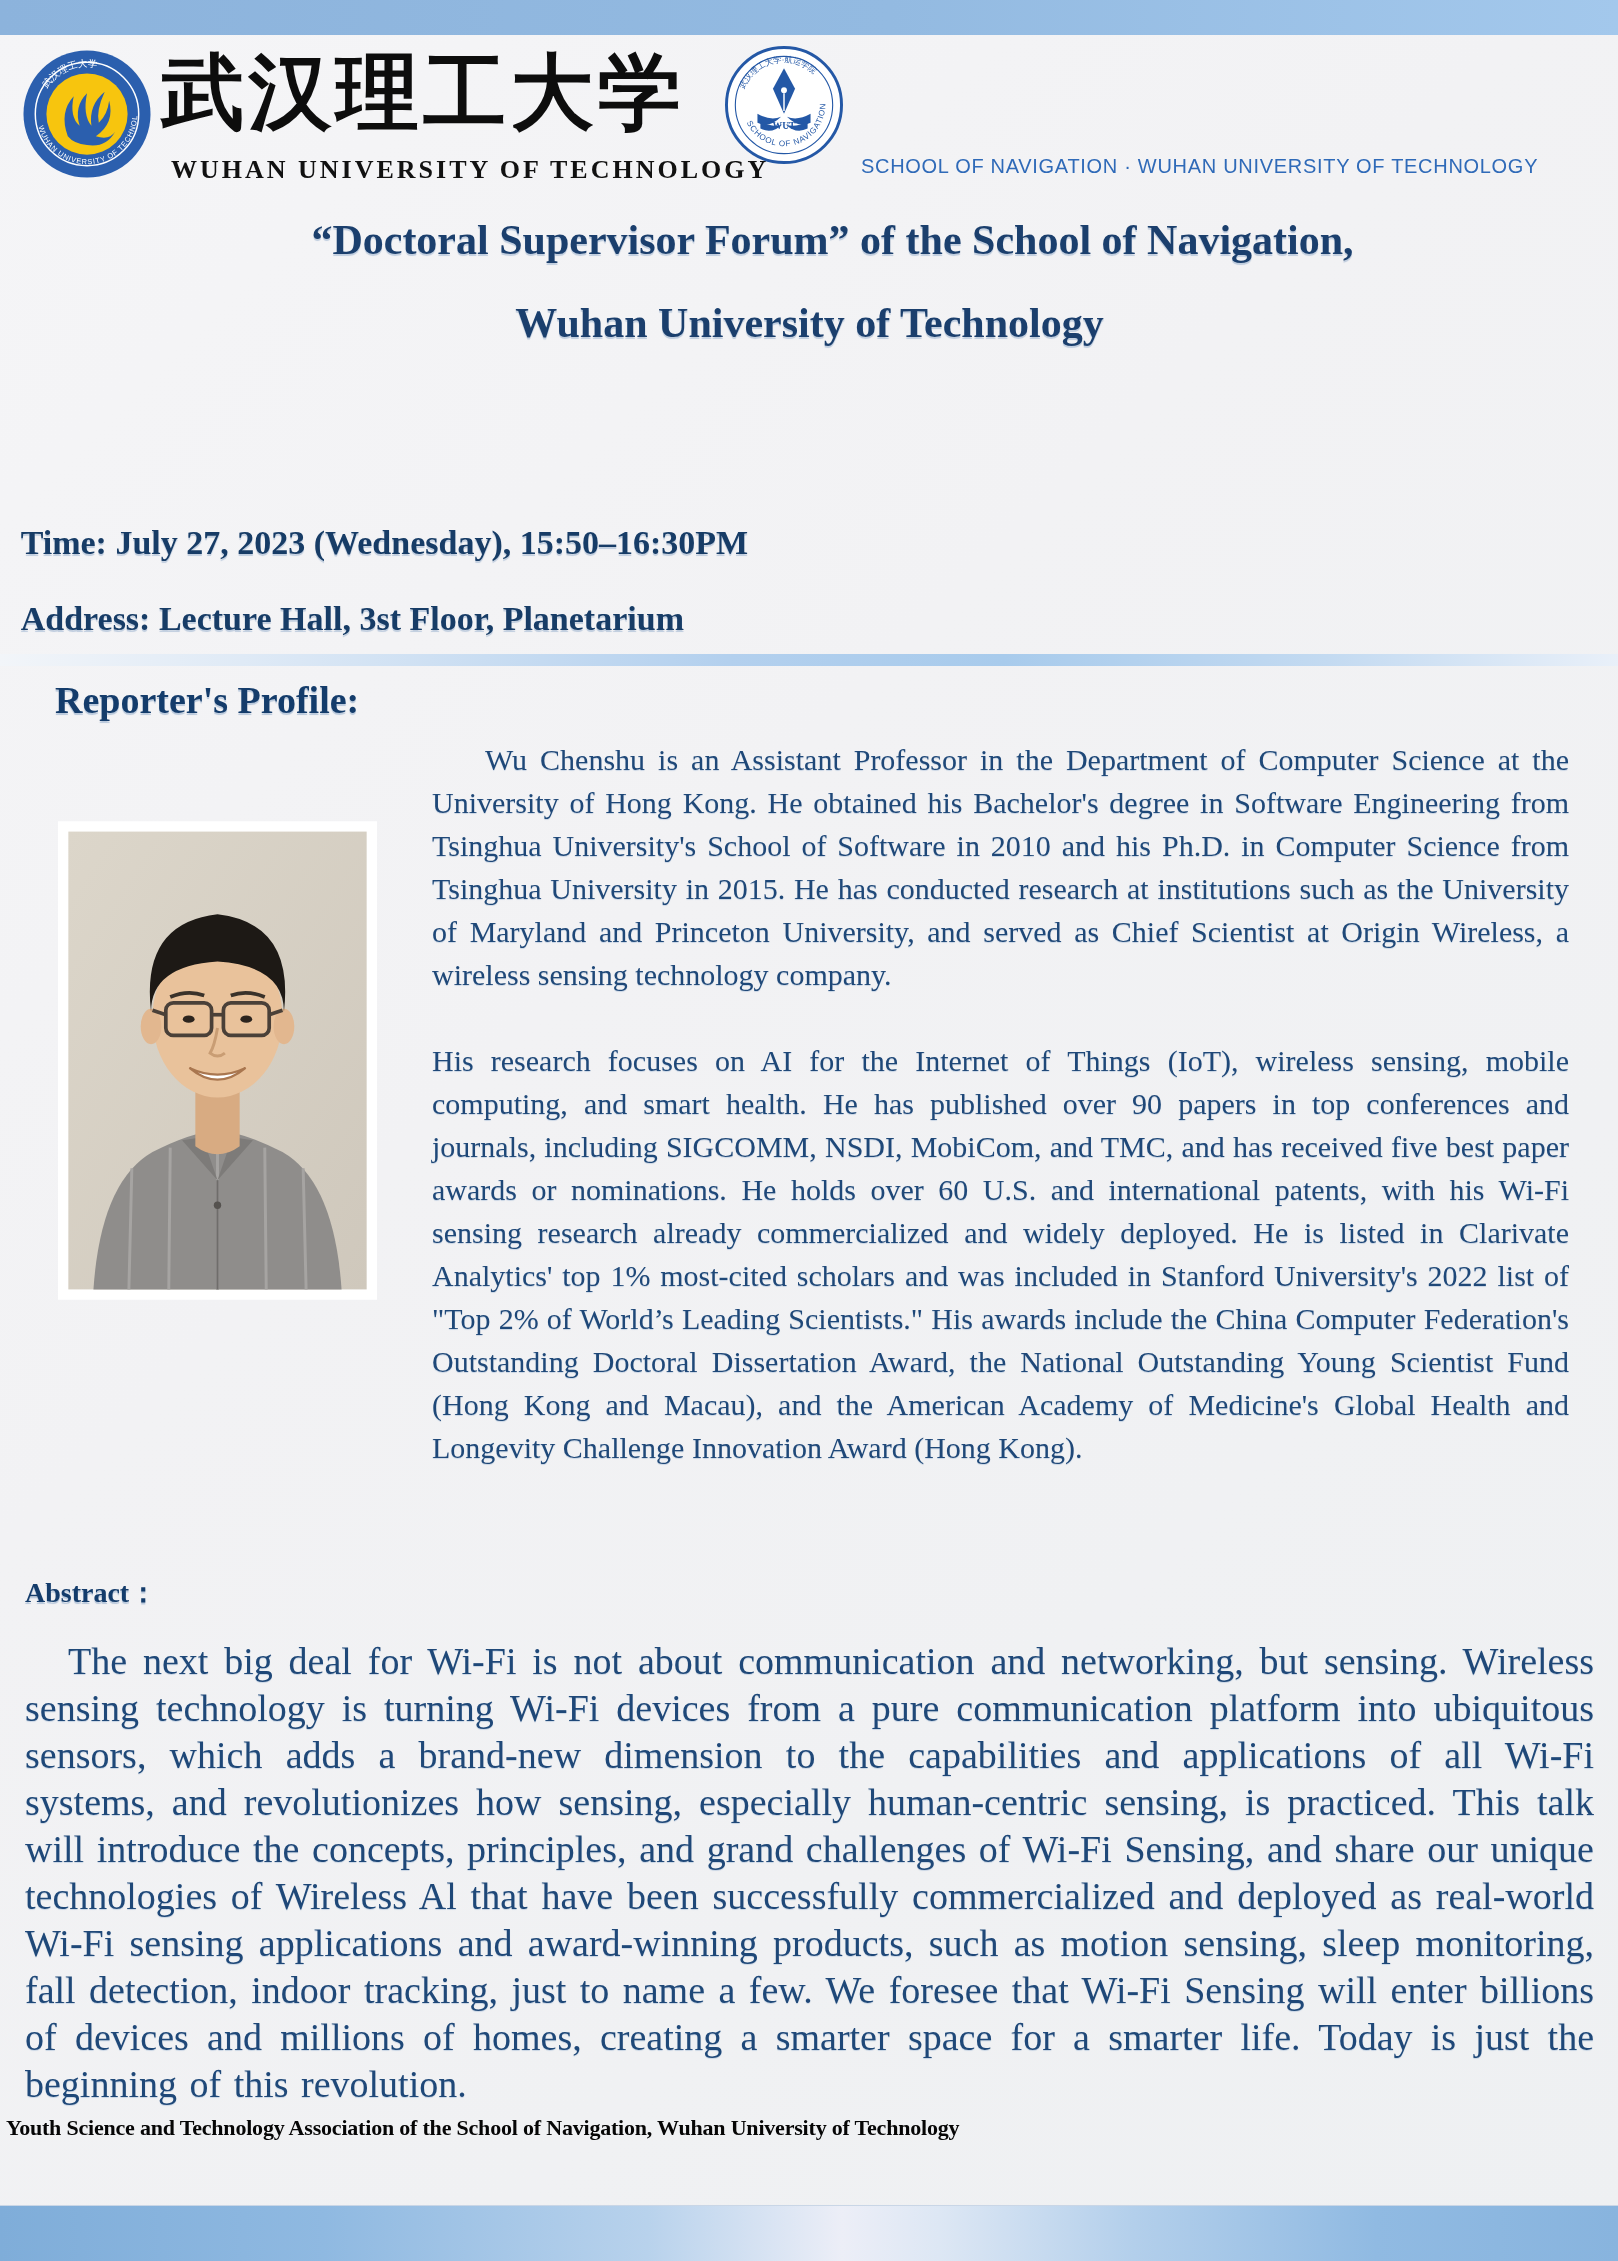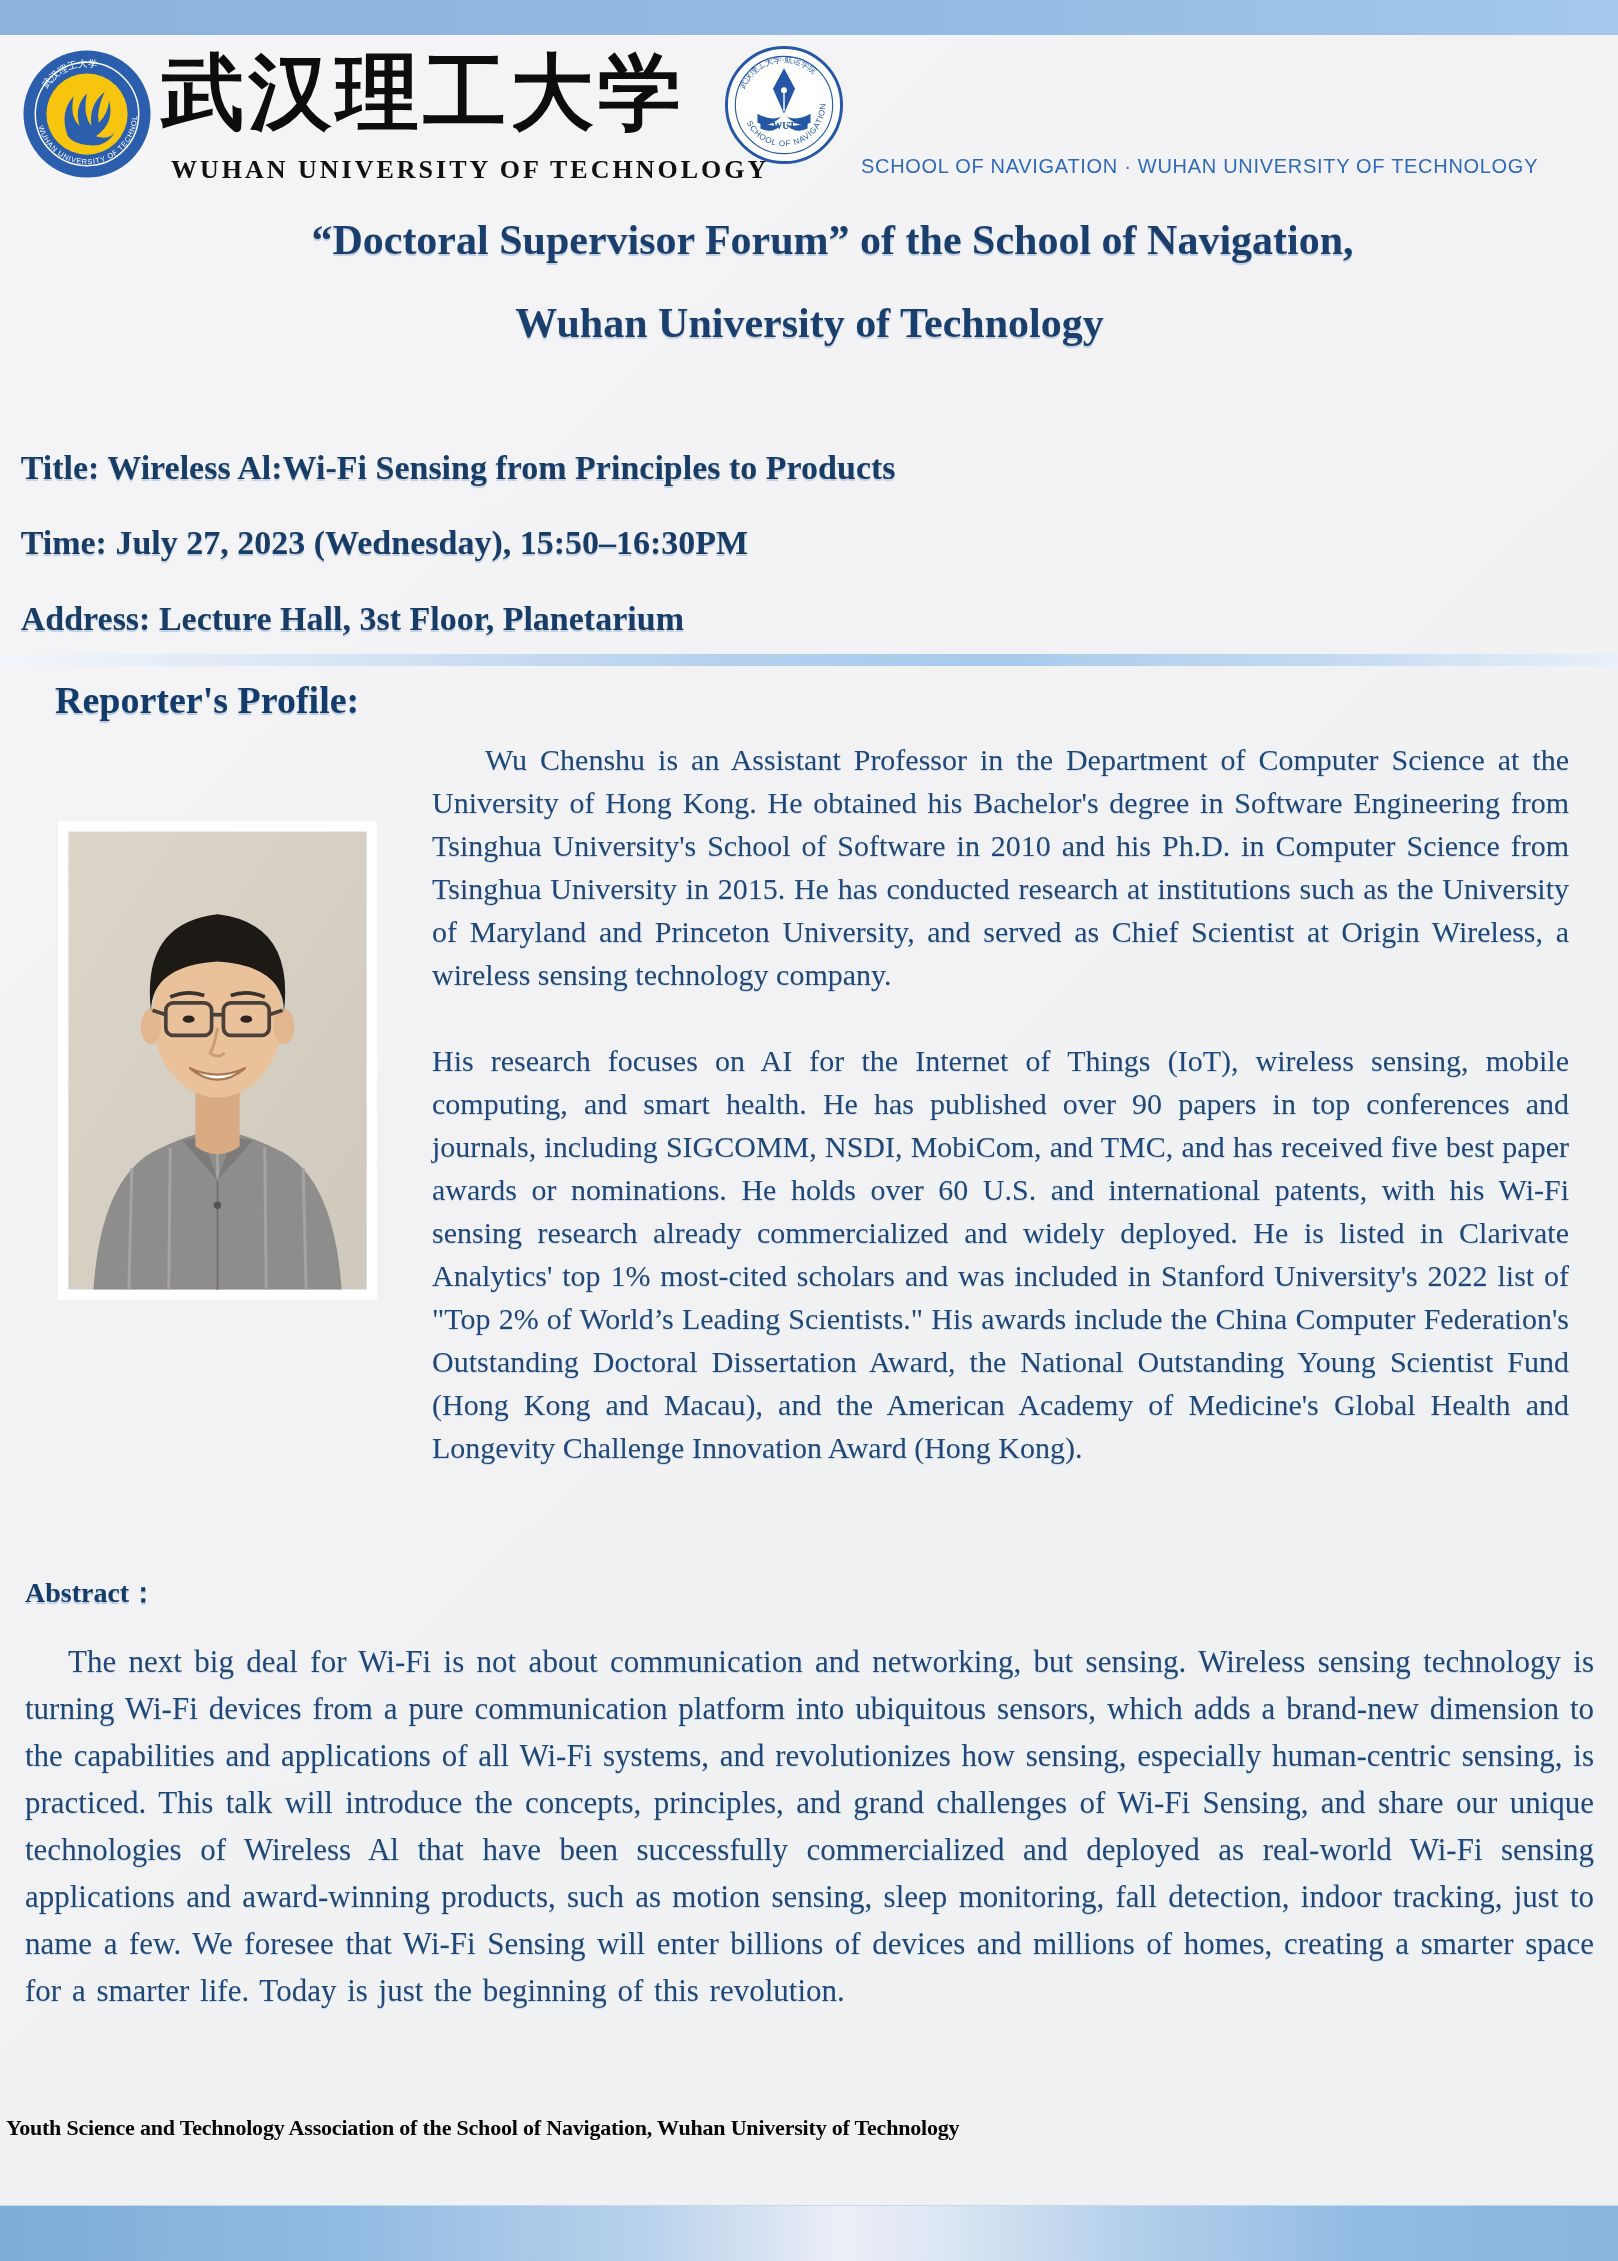--- a/index.html
+++ b/index.html
@@ -64,21 +64,21 @@
   .profile-text p{margin:0;}
   .profile-text p.p1{text-indent:53px;}
   .profile-text p.p2{margin-top:43px;}
   
   .abstract-heading{
     position:absolute;left:25px;top:1574px;font-size:28px;font-weight:bold;color:#143c6b;
     text-shadow:0 1.5px 0.7px rgba(130,160,195,.5);
   }
   .abstract-text{
     position:absolute;left:25px;top:1638px;width:1569px;
-    font-size:31px;line-height:47px;color:#1f4878;text-align:justify;text-indent:43px;
+    font-size:38px;line-height:47px;color:#1f4878;text-align:justify;text-indent:43px;
     word-spacing:3px;text-shadow:0 0.7px 0.7px rgba(140,170,205,.4);
   }
   .footer-text{
     position:absolute;left:5.9px;top:2115px;width:1551px;
     font-size:22px;font-weight:bold;color:#060606;letter-spacing:-0.2px;white-space:nowrap;
   }
   .bottom-bar{
     position:absolute;left:0;top:2205px;width:1619px;height:56px;
     background:linear-gradient(90deg,#7fadd9 0%,#8fb9e1 20%,#b8d2ec 40%,#eceef7 52%,#dde7f4 58%,#b3cfeb 70%,#90bae2 85%,#88b4de 100%);
     border-top:1.5px solid #c9d6e6;
@@ -136,21 +136,20 @@
         <textPath href="#navBot" startOffset="14%">SCHOOL OF NAVIGATION</textPath>
       </text>
     </svg>
   </div>
 
   <div class="nav-en">SCHOOL OF NAVIGATION · WUHAN UNIVERSITY OF TECHNOLOGY</div>
 
   <div class="title-line t1">“Doctoral Supervisor Forum” of the School of Navigation,</div>
   <div class="title-line t2">Wuhan University of Technology</div>
 
-  <div class="meta-line m1">Title: Wireless Al:Wi-Fi Sensing from Principles to Products</div>
   <div class="meta-line m2">Time: July 27, 2023 (Wednesday), 15:50–16:30PM</div>
   <div class="meta-line m3">Address:  Lecture Hall, 3st Floor, Planetarium</div>
 
   <div class="sep-bar"></div>
 
   <div class="profile-heading">Reporter's Profile:</div>
 
   <div class="photo">
     <svg viewBox="0 0 432 648" width="319" height="479">
       <defs>

